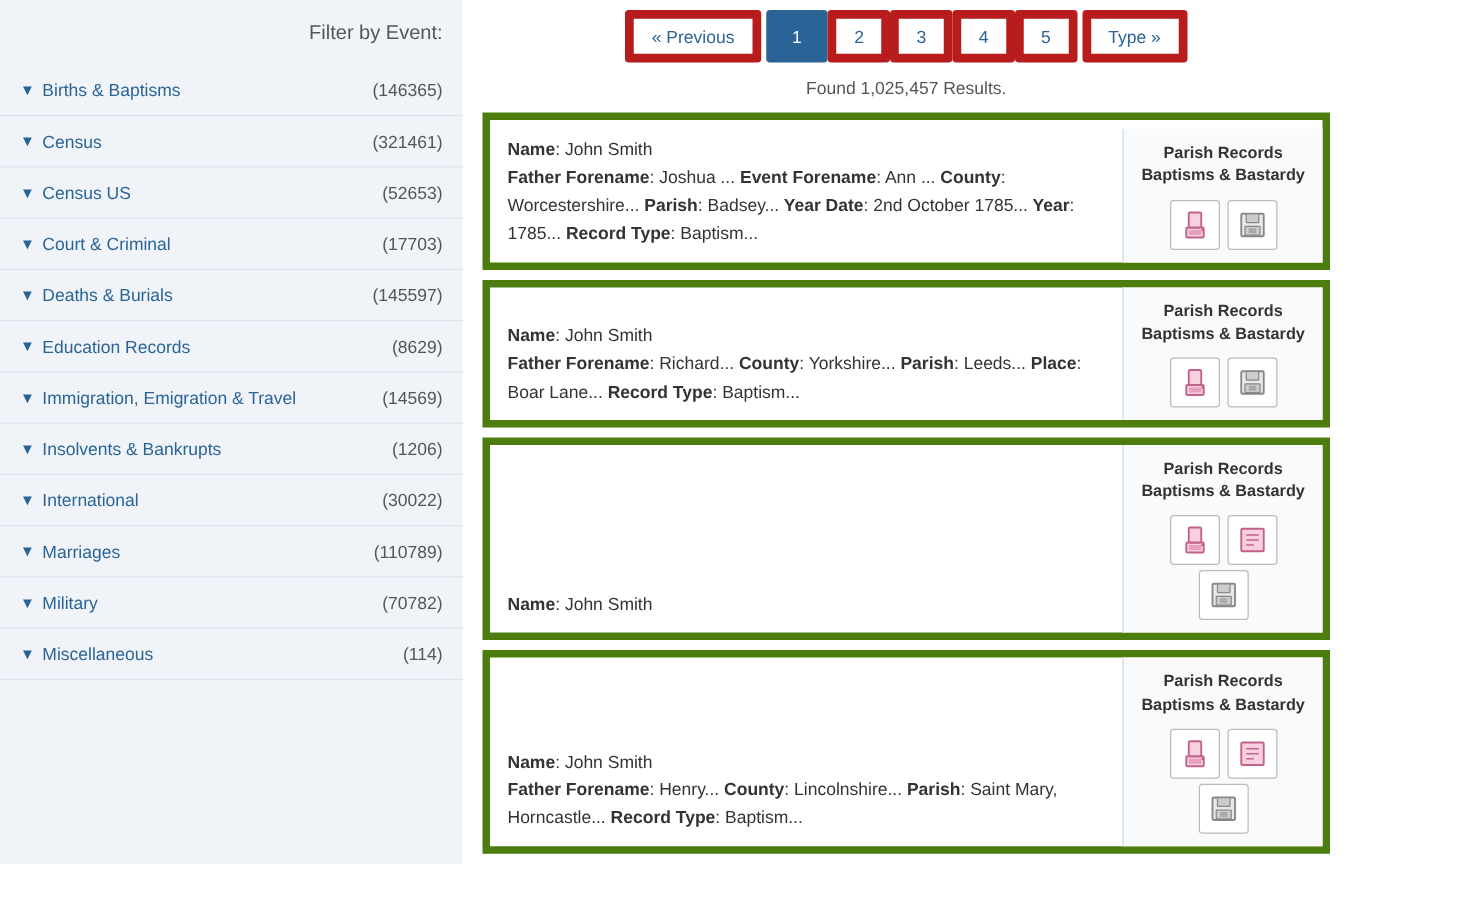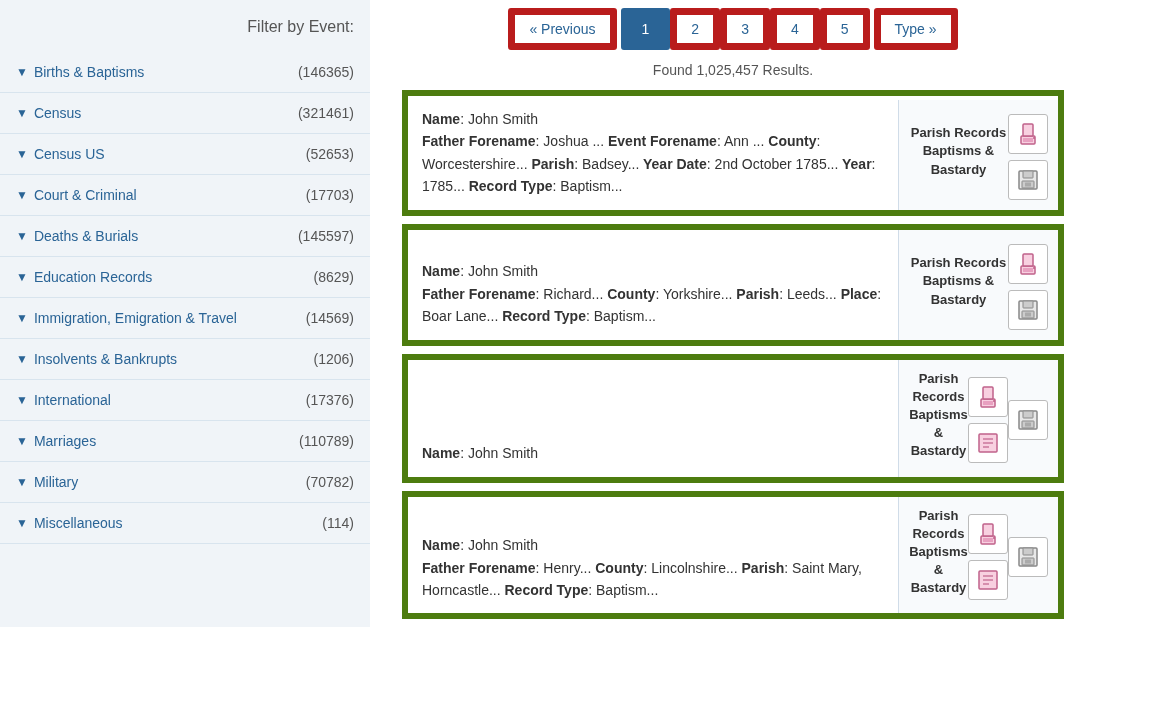--- a/index.html
+++ b/index.html
@@ -1,17 +1,17 @@
 <!DOCTYPE html>
 <html><head>
   <meta charset="utf-8">
   <style>
     * { box-sizing: border-box; margin: 0; padding: 0; }
     body { font-family: Arial, sans-serif; font-size: 14px; background: #fff; color: #333; }
-    .layout { display: flex; width: 1080px; gap: 16px; }
+    .layout { display: flex; width: 1080px; }
 
     
     .sidebar { width: 370px; min-width: 370px; background: #f0f4f8; padding: 10px 0; }
     .sidebar-title { text-align: right; padding: 8px 16px 16px; font-size: 16px; color: #555; }
     .sidebar-item { display: flex; justify-content: space-between; align-items: center; padding: 12px 16px; border-bottom: 1px solid #d8e4ee; cursor: pointer; color: #2a6496; text-decoration: none; }
     .sidebar-item-label { display: flex; align-items: center; gap: 6px; }
     .chevron { color: #2a6496; font-size: 12px; }
     .sidebar-item-count { color: #555; white-space: nowrap; }
 
     
@@ -20,21 +20,21 @@
     
     .pagination { display: flex; justify-content: center; align-items: center; gap: 4px; padding: 8px 0; }
     .page-btn { padding: 6px 14px; border: 7px solid #b91c1c; background: #fff; color: #2a6496; cursor: pointer; border-radius: 3px; font-size: 14px; text-decoration: none; }
     .page-btn.active { background: #2a6496; color: #fff; border-color: #2a6496; }
     .results-count { text-align: center; padding: 4px 0 12px; color: #555; font-size: 14px; }
 
     
     .record-card { border: 6px solid #4d7c0f; margin-bottom: 8px; display: flex; align-items: flex-end; }
     .record-info { flex: 1; padding: 12px 14px; }
     .record-info p { line-height: 1.6; }
-    .record-sidebar { width: 160px; min-width: 160px; padding: 10px; border-left: 1px solid #d0dce8; background: #f8fafc; display: flex; flex-direction: row; align-items: center; }
+    .record-sidebar { width: 160px; min-width: 160px; padding: 10px; border-left: 1px solid #d0dce8; background: #f8fafc; display: flex; flex-direction: column; align-items: center; }
     .record-type-title { font-weight: bold; font-size: 13px; color: #333; text-align: center; margin-bottom: 6px; line-height: 1.4; }
     .record-actions { display: flex; flex-wrap: wrap; gap: 6px; justify-content: center; margin-top: 4px; }
     .action-btn { width: 40px; height: 40px; border: 1px solid #bbb; background: #fff; border-radius: 3px; cursor: pointer; display: flex; align-items: center; justify-content: center; }
     .action-btn svg { width: 24px; height: 24px; }
   </style>
 </head>
 <body>
 
 <div class="layout">
 
@@ -95,21 +95,21 @@
       <span class="chevron">▼</span>
       <span>Insolvents &amp; Bankrupts</span>
     </span>
     <span class="sidebar-item-count">(1206)</span>
   </div>
         <div class="sidebar-item">
     <span class="sidebar-item-label">
       <span class="chevron">▼</span>
       <span>International</span>
     </span>
-    <span class="sidebar-item-count">(17376)</span>
+    <span class="sidebar-item-count">(30022)</span>
   </div>
         <div class="sidebar-item">
     <span class="sidebar-item-label">
       <span class="chevron">▼</span>
       <span>Marriages</span>
     </span>
     <span class="sidebar-item-count">(110789)</span>
   </div>
         <div class="sidebar-item">
     <span class="sidebar-item-label">

